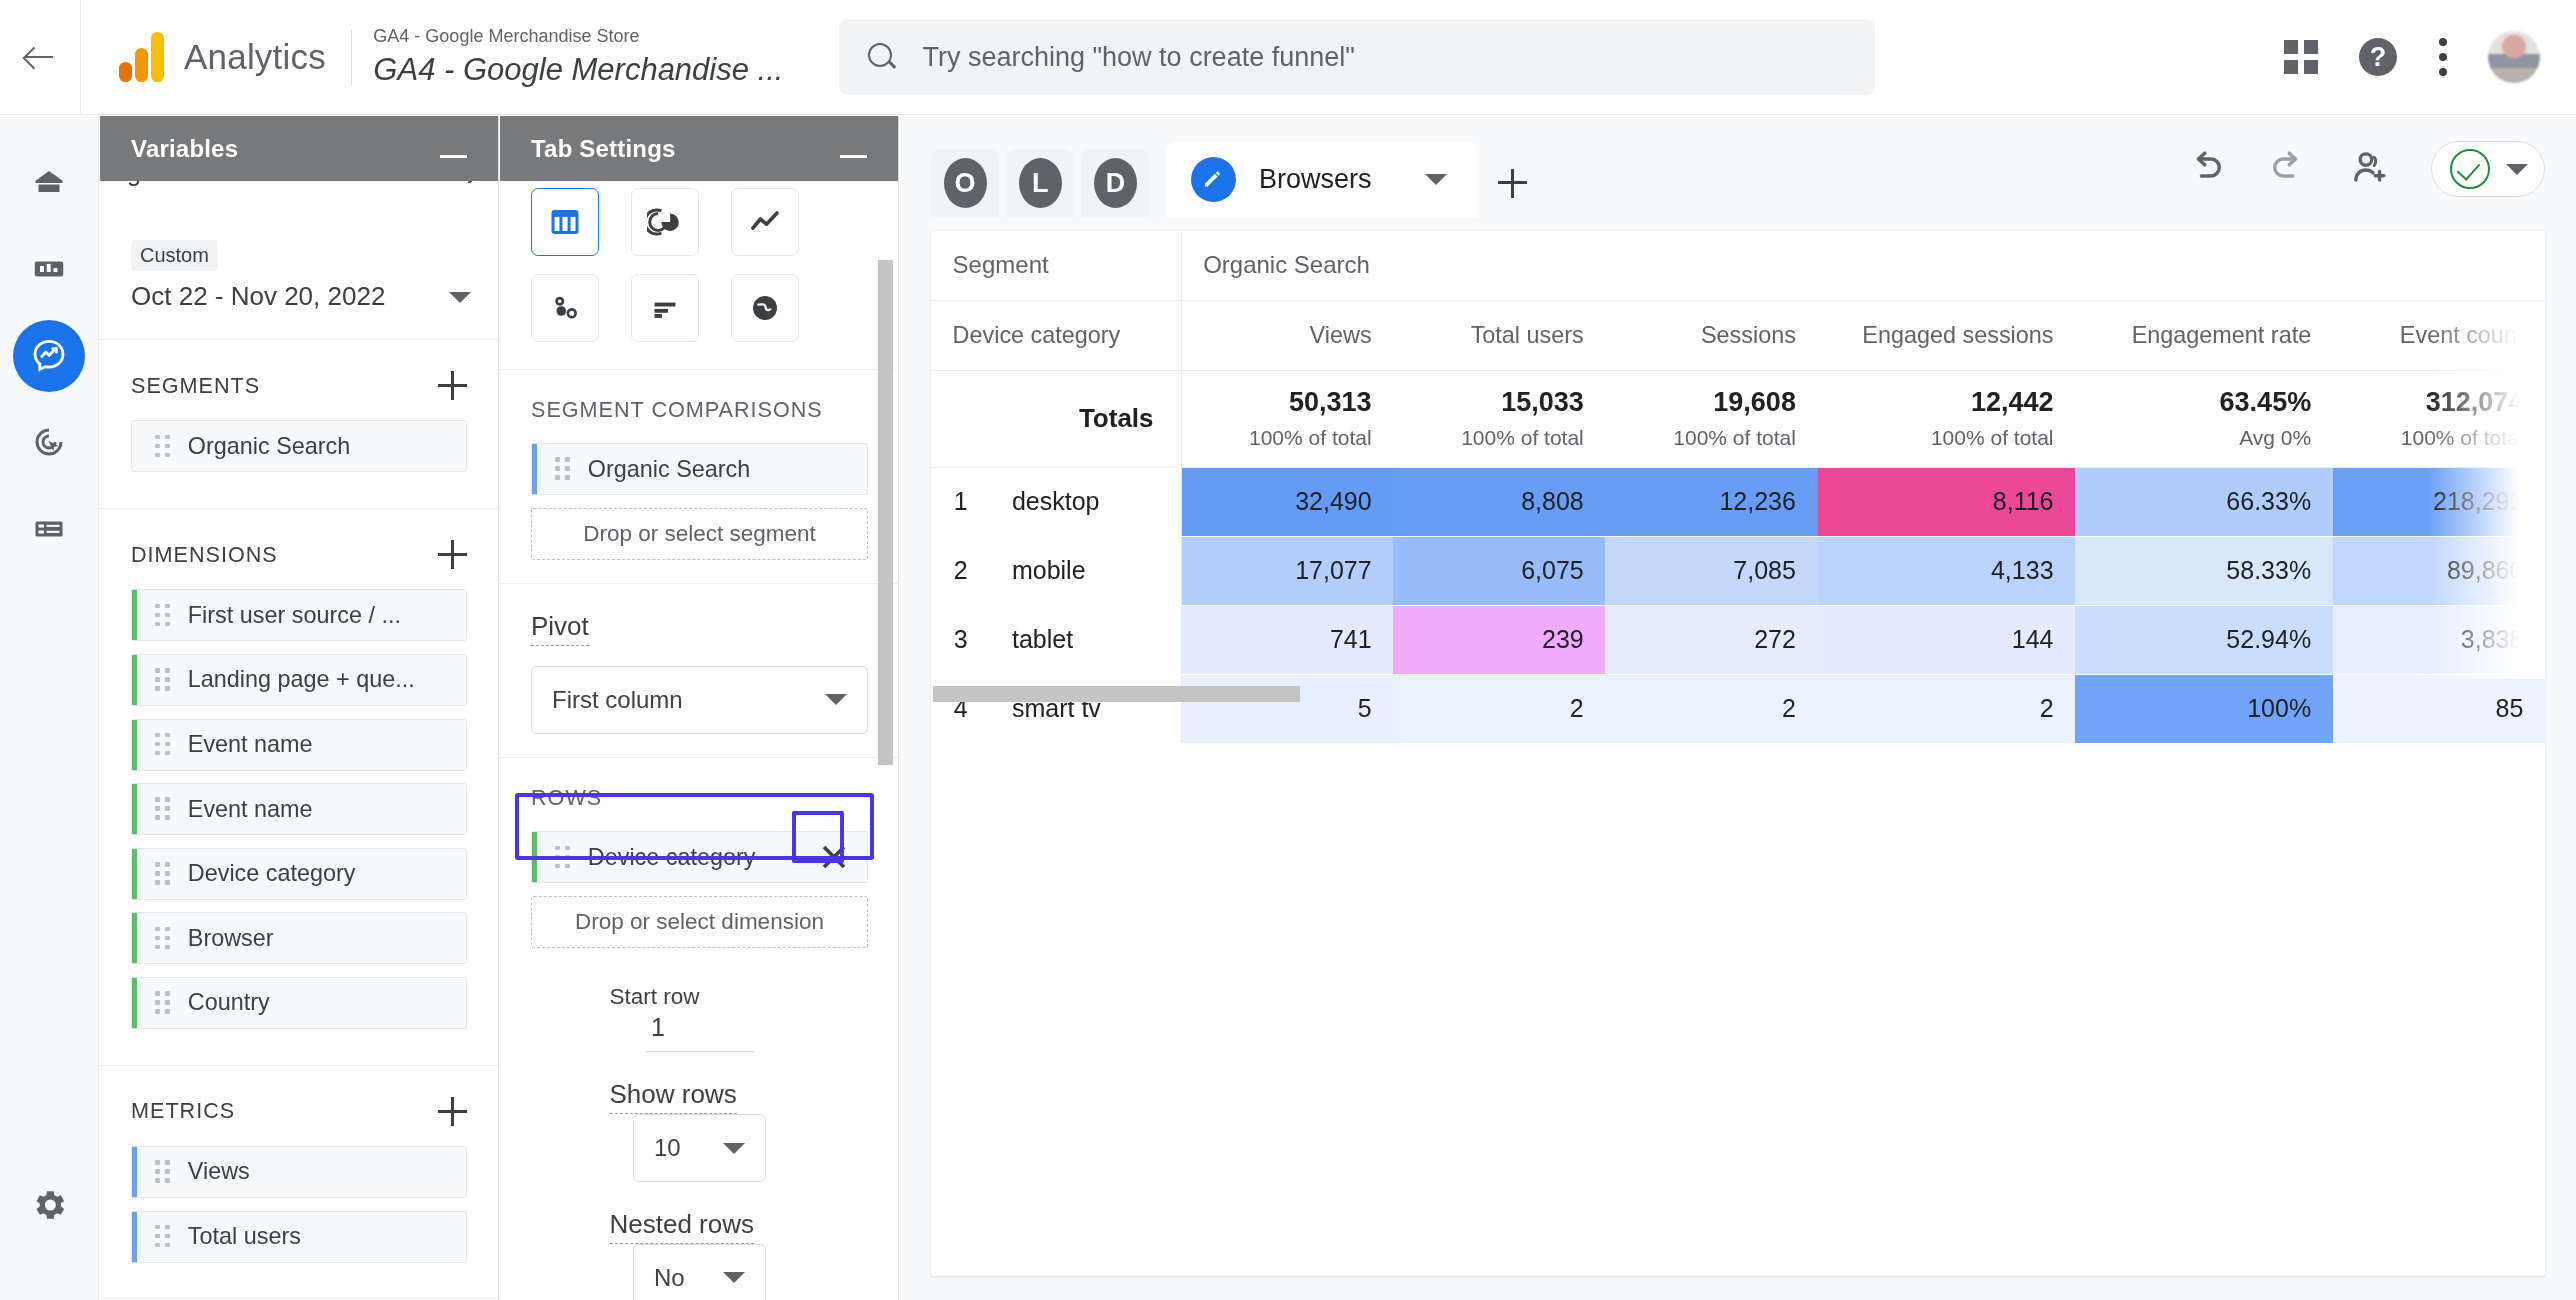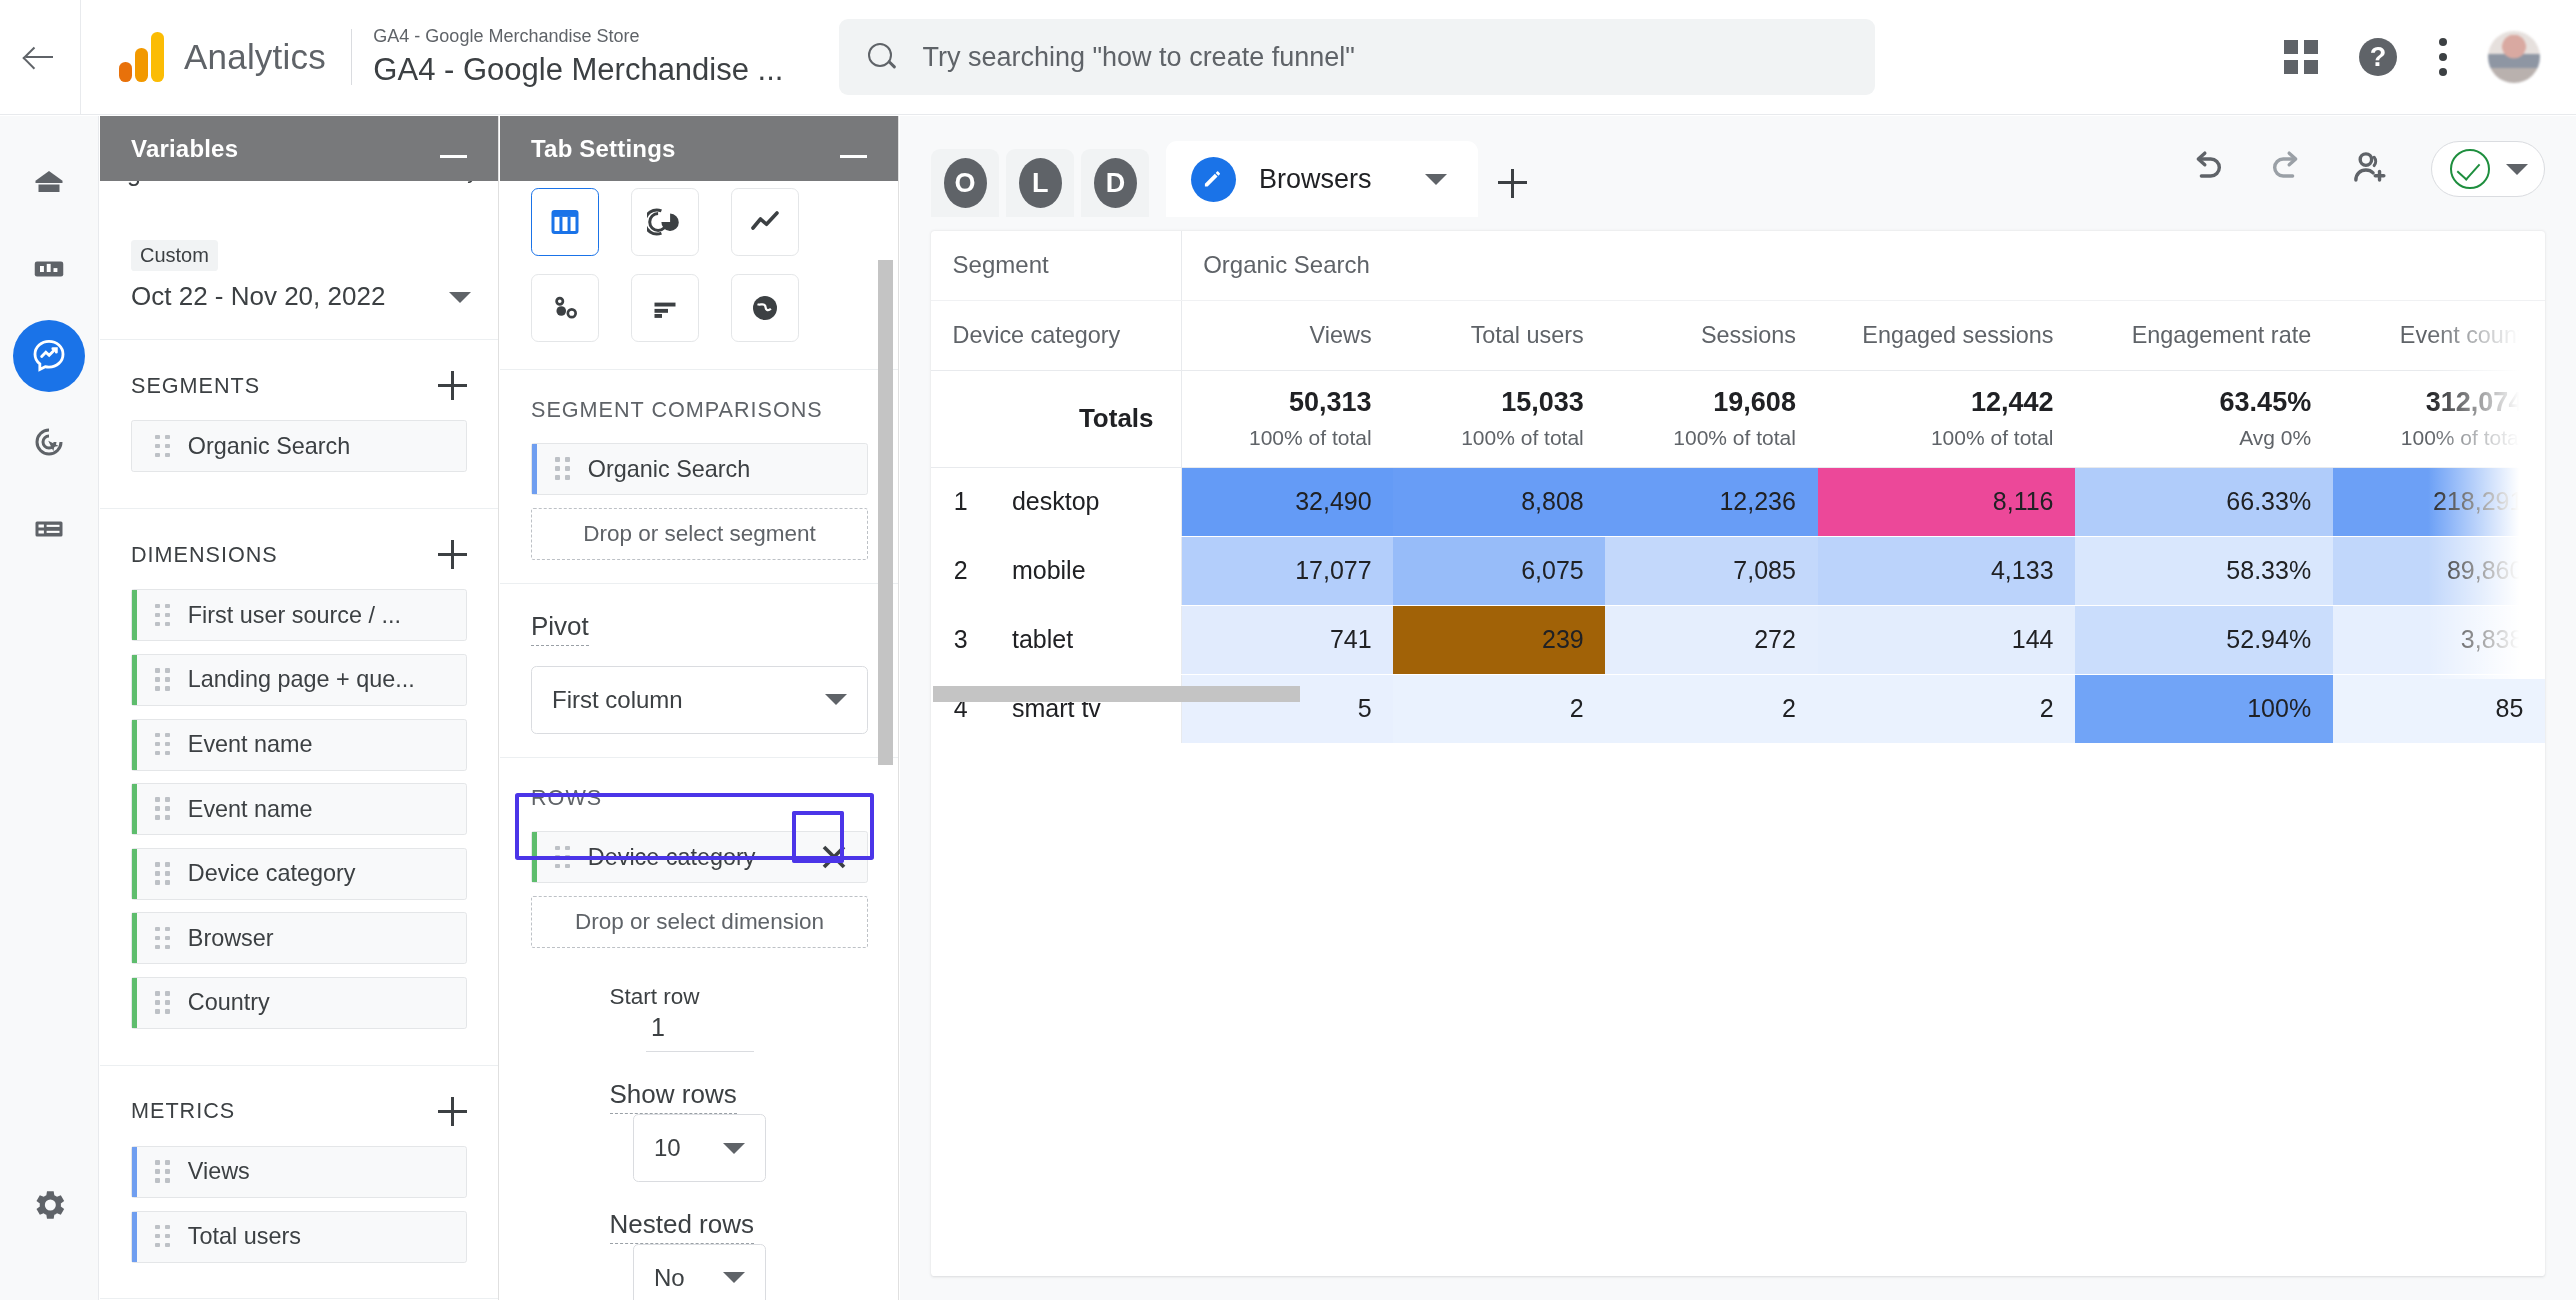--- a/index.html
+++ b/index.html
@@ -31,21 +31,21 @@
   #brand { display: flex; align-items: center; padding-left: 38px; }
   #ga-logo { width: 47px; height: 50px; position: relative; margin-right: 18px; }
   #ga-logo i { position: absolute; bottom: 0; border-radius: 6.3px; display: block; }
   #ga-logo i:nth-child(1) { left: 0;  width: 12.6px; height: 20px; background: #e8710a; }
   #ga-logo i:nth-child(2) { left: 16px; width: 12.6px; height: 34px; background: #f29900; }
   #ga-logo i:nth-child(3) { left: 32px; width: 12.6px; height: 50px; background: #fbbc04; }
   #brand-name { font-size: 35px; color: #5f6368; letter-spacing: 0.2px; }
   #divider-v { width: 0.9px; height: 56px; background: #dadce0; margin: 0 21.6px 0 25px; }
   #prop { display: flex; flex-direction: column; justify-content: center; }
   #prop-acct { font-size: 18px; color: #5f6368; margin-bottom: 4.5px; }
-  #prop-name { font-size: 31px; color: #3c4043; }
+  #prop-name { font-size: 31px; color: #3c4043; font-style: italic; }
 
   #searchwrap { margin-left: 56px; }
   #search {
     width: 1036px; height: 76px; background: #f1f3f4; border-radius: 9px;
     display: flex; align-items: center; padding: 0 27px; cursor: text;
   }
   .mag { width: 31px; height: 31px; position: relative; flex: 0 0 auto; margin-right: 25px; }
   .mag::before {
     content: ""; position: absolute; left: 1.8px; top: 1.8px; width: 20px; height: 20px;
     border: 2.7px solid #5f6368; border-radius: 50%;
@@ -750,21 +750,21 @@
             <td class="num" style="background: rgb(151, 188, 249);">6,075</td>
             <td class="num" style="background: rgb(195, 216, 251);">7,085</td>
             <td class="num" style="background: rgb(187, 211, 251);">4,133</td>
             <td class="num" style="background: rgb(217, 231, 253);">58.33%</td>
             <td class="num" style="background: rgb(193, 215, 251);">89,860</td>
           </tr>
           <tr class="data-row">
             <td class="idx">3</td>
             <td class="dim">tablet</td>
             <td class="num vline" style="background: rgb(225, 235, 253);">741</td>
-            <td class="num" style="background: #a16207;">239</td>
+            <td class="num" style="background: #f0abfc;">239</td>
             <td class="num" style="background: rgb(229, 238, 253);">272</td>
             <td class="num" style="background: rgb(227, 237, 253);">144</td>
             <td class="num" style="background: rgb(202, 221, 252);">52.94%</td>
             <td class="num" style="background: rgb(230, 239, 254);">3,838</td>
           </tr>
           <tr class="data-row">
             <td class="idx">4</td>
             <td class="dim">smart tv</td>
             <td class="num vline" style="background: rgb(232, 240, 254);">5</td>
             <td class="num" style="background: rgb(234, 242, 254);">2</td>

